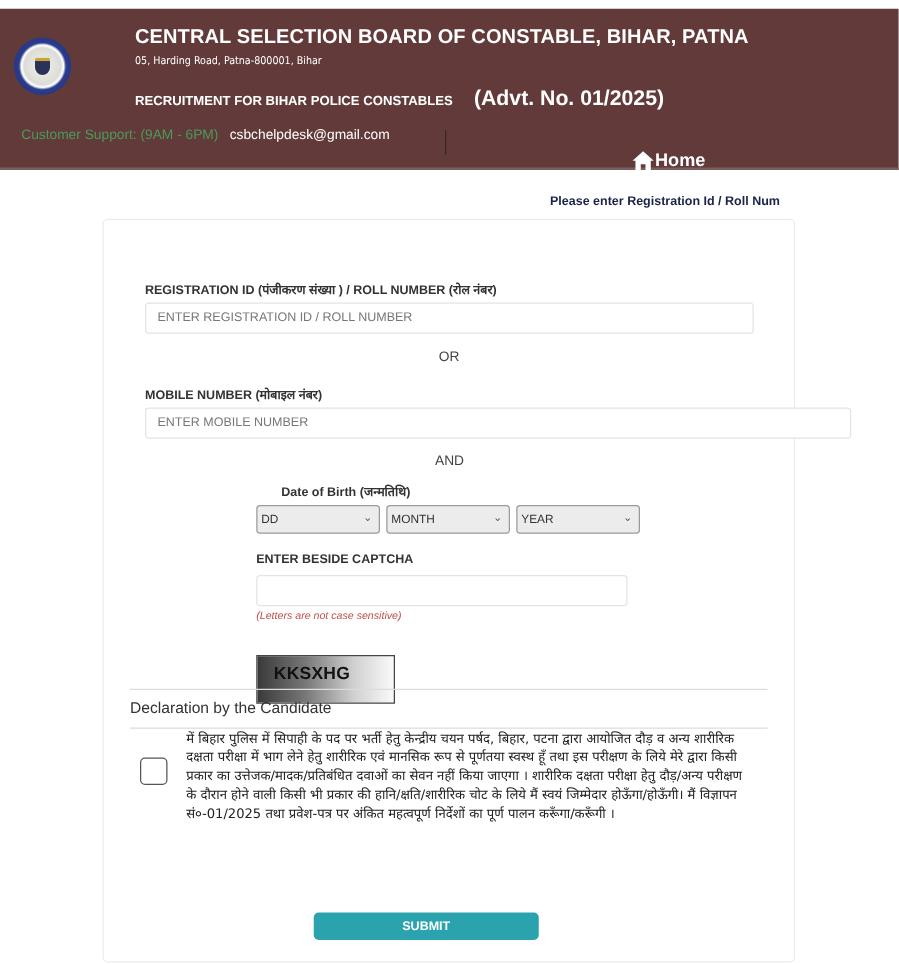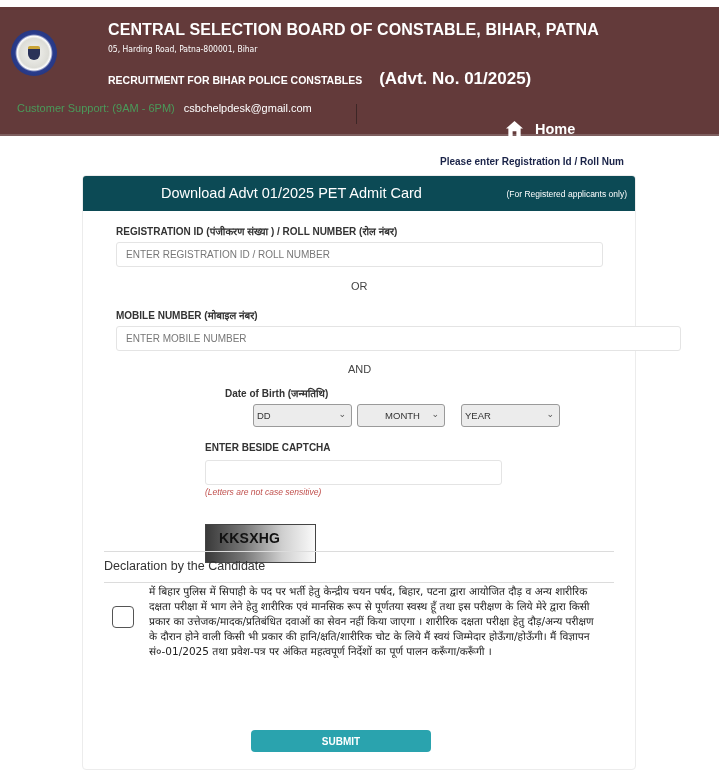--- a/index.html
+++ b/index.html
@@ -27,21 +27,21 @@
     }
     .recruit-line { position: absolute; left: 108px; top: 62px; color: #fff; white-space: nowrap; }
     .recruit-line .small { font-size: 10.5px; font-weight: bold; }
     .recruit-line .big { font-size: 17px; font-weight: bold; margin-left: 17px; }
     .support-line { position: absolute; left: 17px; top: 95px; font-size: 11px; white-space: nowrap; }
     .support-line .label { color: #4a9a5a; }
     .support-line .email { color: #fff; margin-left: 6px; }
     .vdivider { position: absolute; left: 356px; top: 97px; width: 1px; height: 20px; background: #3d2626; }
     .home-link {
       position: absolute; left: 505px; top: 113px; color: #fff; font-size: 14.5px; font-weight: bold;
-      display: flex; align-items: center; gap: 11px; cursor: pointer;
+      display: flex; align-items: center; gap: 0; cursor: pointer;
     }
     .home-link svg { width: 19px; height: 17px; }
 
     .notice {
       position: absolute; left: 440px; top: 156px; font-size: 10px; font-weight: bold; color: #1a2348; white-space: nowrap;
     }
 
     .card {
       position: absolute; left: 82px; top: 175px; width: 554px; height: 595px;
       border: 1px solid #ececec; border-radius: 4px; background: #fff;
@@ -56,21 +56,21 @@
     .field-label { position: absolute; font-size: 10px; font-weight: bold; color: #333; white-space: nowrap; }
     .text-input {
       position: absolute; height: 25px; border: 1px solid #e4e4e4; border-radius: 3px; background: #fff;
       font-size: 10px; color: #333; padding: 0 9px; font-family: "Liberation Sans", sans-serif;
     }
     .text-input::placeholder { color: #777; }
     .sep-text { position: absolute; font-size: 11px; color: #444; }
 
     .select-wrap {
       position: absolute; top: 228px; height: 23px; border: 1px solid #9a9a9a; border-radius: 3px;
-      background: #ececec; font-size: 9.5px; color: #333; display: flex; align-items: center; padding-left: 3px; margin-left: 48px;
+      background: #ececec; font-size: 9.5px; color: #333; display: flex; align-items: center; padding-left: 3px;
     }
     .select-wrap .chev { position: absolute; right: 5px; top: 4px; font-size: 9px; color: #555; }
 
     .hint { position: absolute; left: 122px; top: 311px; font-size: 8.5px; color: #c0504d; font-style: italic; }
     .captcha {
       position: absolute; left: 122px; top: 348px; width: 111px; height: 39px;
       background: linear-gradient(90deg, #3a3a3a 0%, #777 35%, #cfcfcf 70%, #fafafa 100%);
       border: 1px solid #444; color: #111; font-weight: bold; font-size: 14px; padding: 5px 0 0 13px; letter-spacing: 0.2px;
     }
     .hr { position: absolute; left: 21px; width: 510px; height: 1px; background: #dcdcdc; }
@@ -109,41 +109,37 @@
     <svg viewBox="0 0 20 18">
       <path d="M10 1 L1 9 L3.5 9 L3.5 17 L8 17 L8 12 L12 12 L12 17 L16.5 17 L16.5 9 L19 9 Z" fill="#fff"></path>
     </svg>
     <span>Home</span>
   </a>
 </div>
 
 <div class="notice">Please enter Registration Id / Roll Num</div>
 
 <div class="card">
-  <div class="card-header">
-    <div class="card-title">Download Advt 01/2025 PET Admit Card</div>
-    <div class="card-sub">(For Registered applicants only)</div>
-  </div>
 
   <div class="field-label" style="left:33px; top:48px;">REGISTRATION ID (पंजीकरण संख्या ) / ROLL NUMBER (रोल नंबर)</div>
   <input class="text-input" style="left: 33px; top: 66px; width: 487px;" type="text" placeholder="ENTER REGISTRATION ID / ROLL NUMBER">
 
   <div class="sep-text" style="left:268px; top:104px;">OR</div>
 
   <div class="field-label" style="left:33px; top:132px;">MOBILE NUMBER (मोबाइल नंबर)</div>
   <input class="text-input" style="left: 33px; top: 150px; width: 565px;" type="text" placeholder="ENTER MOBILE NUMBER">
 
   <div class="sep-text" style="left:265px; top:187px;">AND</div>
 
   <div class="field-label" style="left:122px; top:210px;margin-left:20px;">Date of Birth (जन्मतिथि)</div>
   <div class="select-wrap" style="left:122px; width:99px;">
     <span>DD</span>
     <span class="chev">⌄</span>
   </div>
-  <div class="select-wrap" style="left:226px; width:88px;justify-content:center;">
+  <div class="select-wrap" style="left:226px; width:99px;">
     <span>MONTH</span>
     <span class="chev">⌄</span>
   </div>
   <div class="select-wrap" style="left:330px; width:99px;">
     <span>YEAR</span>
     <span class="chev">⌄</span>
   </div>
 
   <div class="field-label" style="left:122px; top:266px;">ENTER BESIDE CAPTCHA</div>
   <input class="text-input" style="left: 122px; top: 284px; width: 297px;" type="text">

